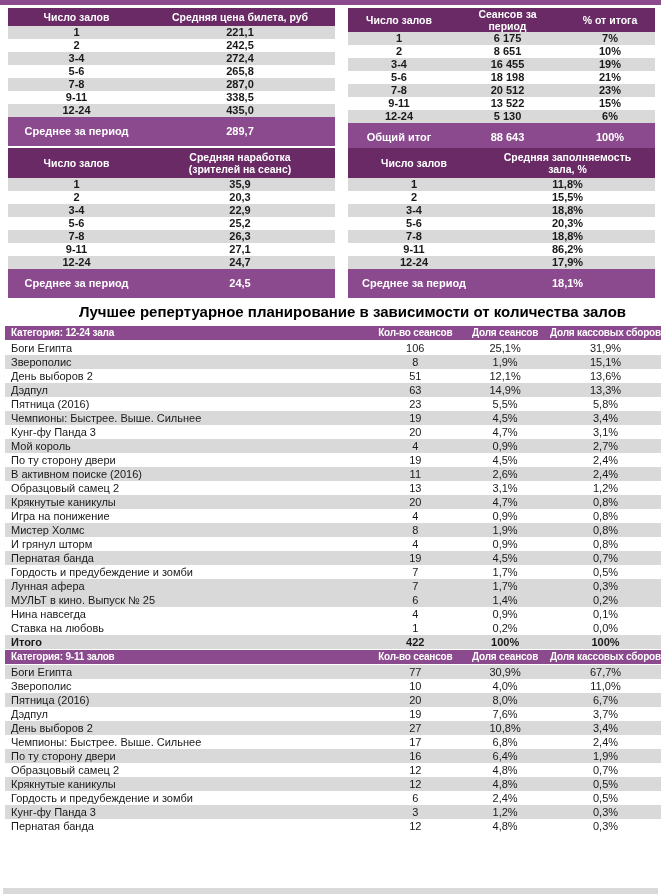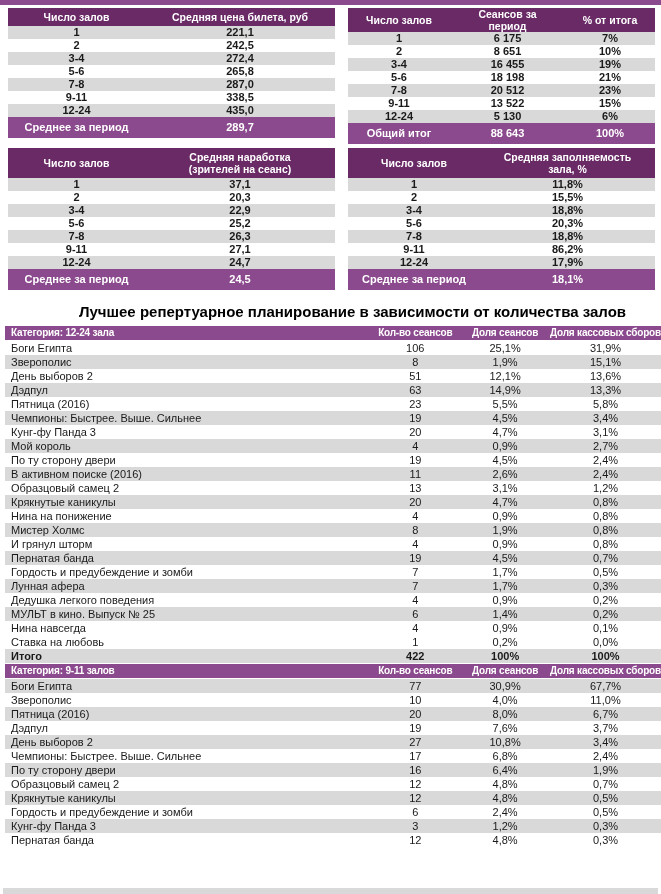--- a/index.html
+++ b/index.html
@@ -13,21 +13,21 @@
   
   .stbl{position:absolute;font-size:11px;font-weight:bold;}
   .stbl th{
     background:var(--hp);color:#fff;font-weight:bold;font-size:10.5px;
     text-align:center;vertical-align:middle;padding:0 8px;white-space:pre-line;line-height:12px;
   }
   .stbl th.h1{height:18px;}
   .stbl th.h2{height:30px;}
   .stbl td{height:13px;line-height:13px;text-align:center;padding:0;white-space:nowrap;}
   .stbl tr.gray td{background:var(--gray);}
-  .stbl tfoot td{background:var(--ap);color:#fff;height:21px;line-height:15px;font-weight:bold;margin-left:20px;}
+  .stbl tfoot td{background:var(--ap);color:#fff;height:29px;line-height:15px;font-weight:bold;margin-left:20px;}
   
   .rep-title{
     position:absolute;left:0;top:303px;width:661px;text-align:center;
     font-size:15px;font-weight:bold;color:#000;padding-left:22px;
   }
   .btbl{position:absolute;left:5px;top:325px;font-size:11px;}
   .btbl td{height:14px;line-height:14px;padding:0;text-align:center;white-space:nowrap;overflow:hidden;}
   .btbl td.name{text-align:left;padding-left:6px;}
   .btbl tr.gray td{background:var(--gray);}
   .btbl tr.cat td{
@@ -158,21 +158,21 @@
     <thead>
       <tr>
         <th class="h2">Число залов</th>
         <th class="h2">Средняя наработка
 (зрителей на сеанс)</th>
       </tr>
     </thead>
     <tbody>
       <tr class="gray">
         <td>1</td>
-        <td>37,1</td>
+        <td>35,9</td>
       </tr>
       <tr>
         <td>2</td>
         <td>20,3</td>
       </tr>
       <tr class="gray">
         <td>3-4</td>
         <td>22,9</td>
       </tr>
       <tr>
@@ -331,21 +331,21 @@
         <td>3,1%</td>
         <td>1,2%</td>
       </tr>
       <tr class="gray">
         <td class="name">Крякнутые каникулы</td>
         <td>20</td>
         <td>4,7%</td>
         <td>0,8%</td>
       </tr>
       <tr>
-        <td class="name">Нина на понижение</td>
+        <td class="name">Игра на понижение</td>
         <td>4</td>
         <td>0,9%</td>
         <td>0,8%</td>
       </tr>
       <tr class="gray">
         <td class="name">Мистер Холмс</td>
         <td>8</td>
         <td>1,9%</td>
         <td>0,8%</td>
       </tr>
@@ -365,26 +365,20 @@
         <td class="name">Гордость и предубеждение и зомби</td>
         <td>7</td>
         <td>1,7%</td>
         <td>0,5%</td>
       </tr>
       <tr class="gray">
         <td class="name">Лунная афера</td>
         <td>7</td>
         <td>1,7%</td>
         <td>0,3%</td>
-      </tr>
-      <tr>
-        <td class="name">Дедушка легкого поведения</td>
-        <td>4</td>
-        <td>0,9%</td>
-        <td>0,2%</td>
       </tr>
       <tr class="gray">
         <td class="name">МУЛЬТ в кино. Выпуск № 25</td>
         <td>6</td>
         <td>1,4%</td>
         <td>0,2%</td>
       </tr>
       <tr>
         <td class="name">Нина навсегда</td>
         <td>4</td>

